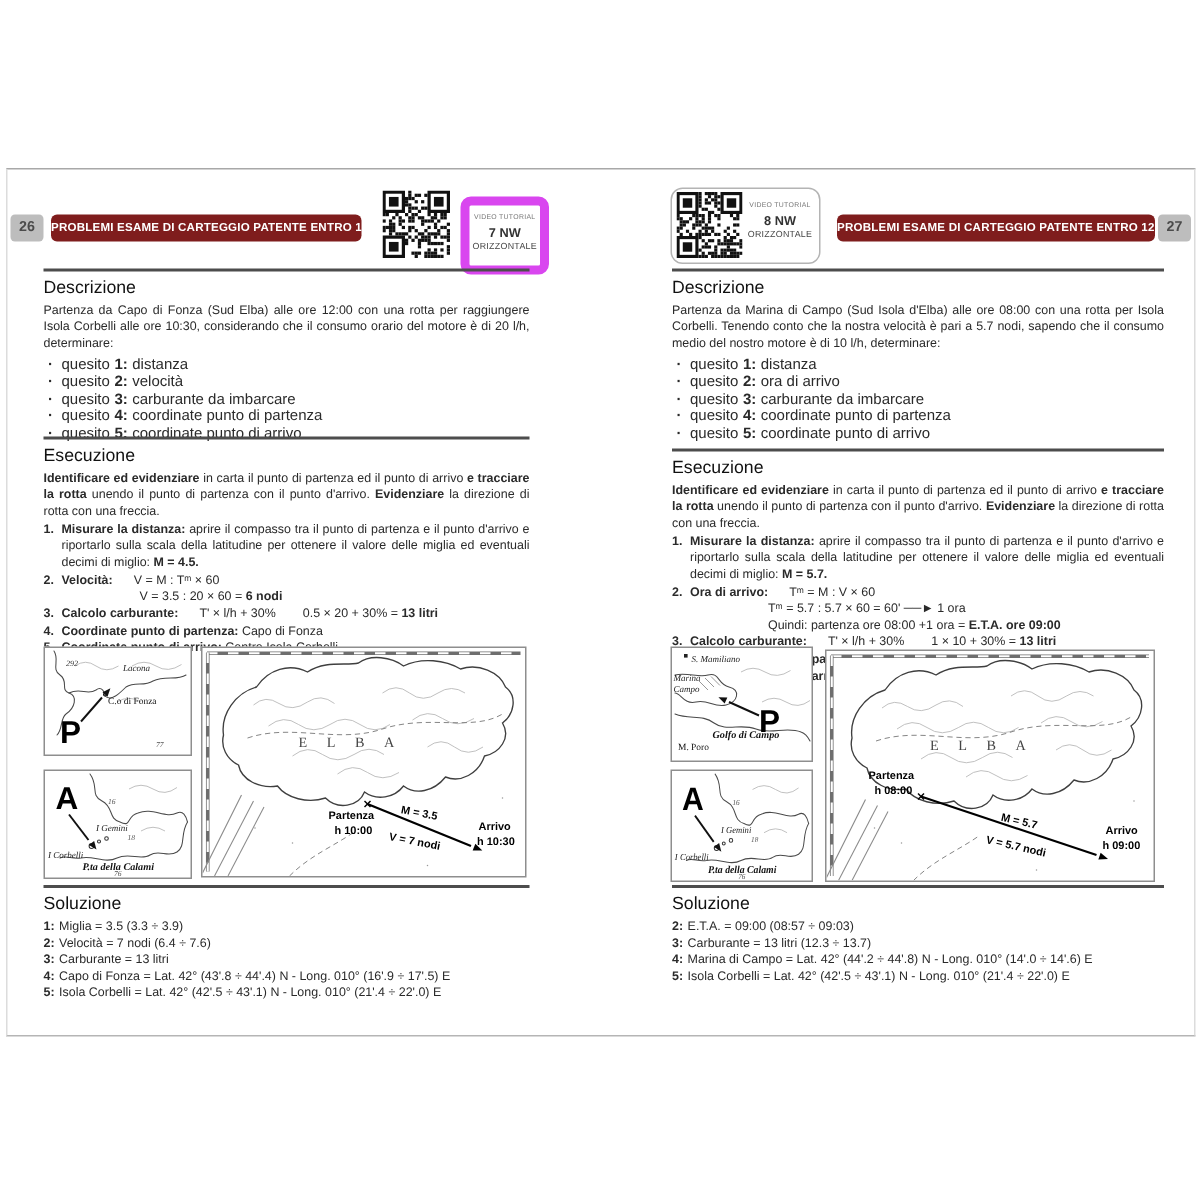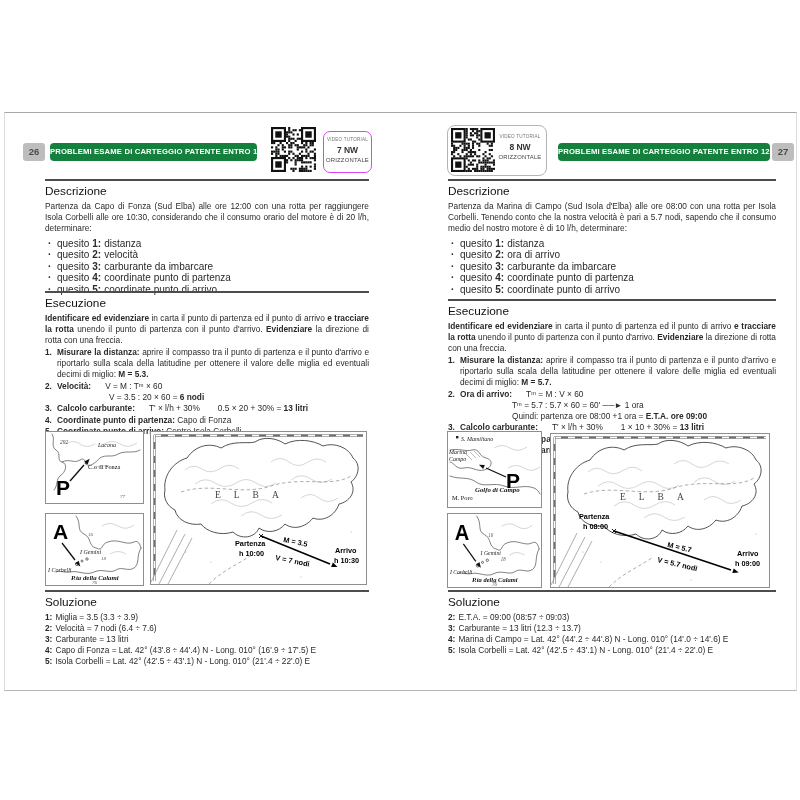--- a/index.html
+++ b/index.html
@@ -1,26 +1,26 @@
 <!DOCTYPE html>
 <html><head>
 <meta charset="utf-8">
 <style>
   html,body{margin:0;padding:0}
   body{width:800px;height:800px;background:#fff;font-family:"Liberation Sans",sans-serif;color:#2a2a2a;position:relative;overflow:hidden}
   .spread{position:absolute;left:4px;top:112px;width:791px;height:577px;background:#fff;
     border-top:1px solid #a8a8a8;border-bottom:1px solid #b5b5b5;border-left:1px solid #dcdcdc;border-right:1px solid #dcdcdc}
   .page{position:absolute;top:0;height:100%;width:396px}
-  .page.l{left:16px}.page.r{left:395px}
+  .page.l{left:0}.page.r{left:395px}
   .badge{position:absolute;top:30px;width:22px;height:18px;background:#bdbdbd;border-radius:3px;color:#4b4b4b;
     font-weight:bold;font-size:9.5px;line-height:18px;text-align:center}
-  .hbar{position:absolute;top:30px;height:18px;background:#15803d;border-radius:4px;color:#fff;font-weight:bold;
+  .hbar{position:absolute;top:30px;height:18px;background:#7f1d1d;border-radius:4px;color:#fff;font-weight:bold;
     font-size:7.7px;line-height:18.5px;text-align:center;letter-spacing:.15px;white-space:nowrap}
   .qr{position:absolute;width:45px;height:45px}
-  .vbox{position:absolute;border:1px solid #d946ef;border-radius:7px;text-align:center;background:#fff}
+  .vbox{position:absolute;border:6px solid #d946ef;border-radius:7px;text-align:center;background:#fff}
   .vwrap{position:absolute;border:1px solid #b4b4b4;border-radius:8px;background:#fff}
   .v1{font-size:4.6px;color:#777;letter-spacing:.2px;margin-top:5px}
   .v2{font-size:8.5px;font-weight:bold;color:#333;margin-top:2.5px}
   .v3{font-size:5.9px;color:#444;margin-top:2.5px;letter-spacing:.2px}
   .sec{position:absolute}
   .l .sec{left:24px;width:324px}
   .r .sec{left:48px;width:328px}
   .rule{height:2px;background:#4d4d4d}
   h2{margin:3px 0;font-size:11.8px;color:#111;font-weight:normal}
   .body{margin:1px 0 0;font-size:8.3px;line-height:11px;text-align:justify}
@@ -230,21 +230,21 @@
       </ul>
     </div>
 
     <div class="sec" style="top:178px">
       <div class="rule"></div>
       <h2>Esecuzione</h2>
       <p class="body"><b>Identificare ed evidenziare</b><span> in carta il punto di partenza ed il punto di arrivo </span><b>e tracciare la rotta</b><span> unendo il punto di partenza con il punto d'arrivo. </span><b>Evidenziare</b><span> la direzione di rotta con una freccia.</span></p>
       <ol class="exec">
         <li>
             <b class="n">1.</b>
-            <div class="b" style="text-align:justify"><b>Misurare la distanza:</b><span> aprire il compasso tra il punto di partenza e il punto d'arrivo e riportarlo sulla scala della latitudine per ottenere il valore delle miglia ed eventuali decimi di miglio: </span><b>M = 5.3.</b></div>
+            <div class="b" style="text-align:justify"><b>Misurare la distanza:</b><span> aprire il compasso tra il punto di partenza e il punto d'arrivo e riportarlo sulla scala della latitudine per ottenere il valore delle miglia ed eventuali decimi di miglio: </span><b>M = 4.5.</b></div>
           </li>
         <li>
             <b class="n">2.</b>
             <div class="b">
           <div><b>Velocità:</b><span class="fml">V = M : Tᵐ × 60</span></div>
           <div class="ind"><span>V = 3.5 : 20 × 60 = </span><b>6 nodi</b></div>
         </div>
           </li>
         <li>
             <b class="n">3.</b>

